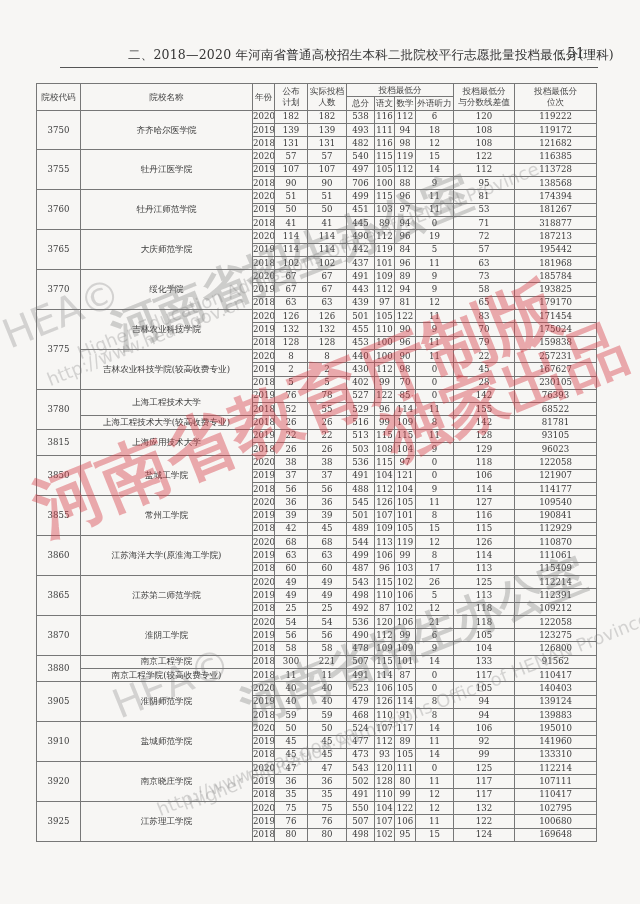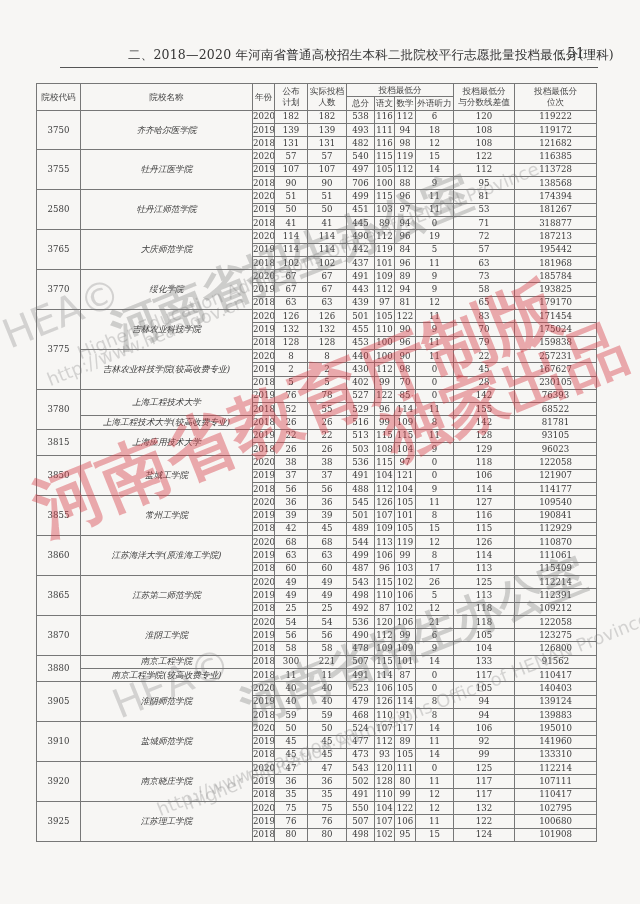--- a/index.html
+++ b/index.html
@@ -31,21 +31,21 @@
     font-size:8.6px;
   }
   table.scores td, table.scores th {
     border:1px solid #777;
     text-align:center; vertical-align:middle;
     padding:0; height:12.3px; line-height:11px;
     font-weight:normal; overflow:hidden; white-space:nowrap;
   }
   table.scores th { color:#444; font-size:8.6px; line-height:10.5px; }
   table.scores { border:1.4px solid #555; }
-  td.name { text-align:left; padding-left:8px;font-style:italic; }
+  td.name { text-align:left; padding-left:8px; }
   .wm { position:absolute; pointer-events:none; white-space:nowrap; }
   .wm-red {
     color:rgba(214,60,70,0.42); font-weight:bold;
     font-family:"DejaVu Sans","Liberation Sans",sans-serif;
   }
   .wm-gray {
     color:rgba(120,120,120,0.28);
     font-family:"DejaVu Sans","Liberation Sans",sans-serif;
   }
 </style>
@@ -155,21 +155,21 @@
         <td>90</td>
         <td>90</td>
         <td>706</td>
         <td>100</td>
         <td>88</td>
         <td>9</td>
         <td>95</td>
         <td>138568</td>
       </tr>
       <tr>
-        <td rowspan="3">2580</td>
+        <td rowspan="3">3760</td>
         <td rowspan="3" class="name">牡丹江师范学院</td>
         <td>2020</td>
         <td>51</td>
         <td>51</td>
         <td>499</td>
         <td>115</td>
         <td>96</td>
         <td>11</td>
         <td>81</td>
         <td>174394</td>
@@ -726,21 +726,21 @@
       </tr>
       <tr>
         <td>2018</td>
         <td>80</td>
         <td>80</td>
         <td>498</td>
         <td>102</td>
         <td>95</td>
         <td>15</td>
         <td>124</td>
-        <td>101908</td>
+        <td>169648</td>
       </tr>
     </tbody>
 </table>
 
 <div class="wm wm-gray" style="left:0px;top:290px;font-size:40px;transform:rotate(-22deg);">HEA©</div>
 <div class="wm wm-gray" style="left:100px;top:230px;font-size:48px;font-weight:bold;transform:rotate(-22deg);color:rgba(110,110,110,0.30);">河南省招生办公室</div>
 <div class="wm wm-gray" style="left:60px;top:250px;font-size:18px;transform:rotate(-22deg);">Higher Education Admissions Office of HENAN Province</div>
 <div class="wm wm-gray" style="left:40px;top:330px;font-size:18px;transform:rotate(-22deg);">http://www.heao.gov.cn</div>
 <div class="wm wm-red" style="left:20px;top:470px;font-size:70px;transform:rotate(-22deg);transform-origin:left top;">河南省教育厅制版</div>
 <div class="wm wm-red" style="left:370px;top:400px;font-size:64px;transform:rotate(-22deg);transform-origin:left top;">独家出品</div>

